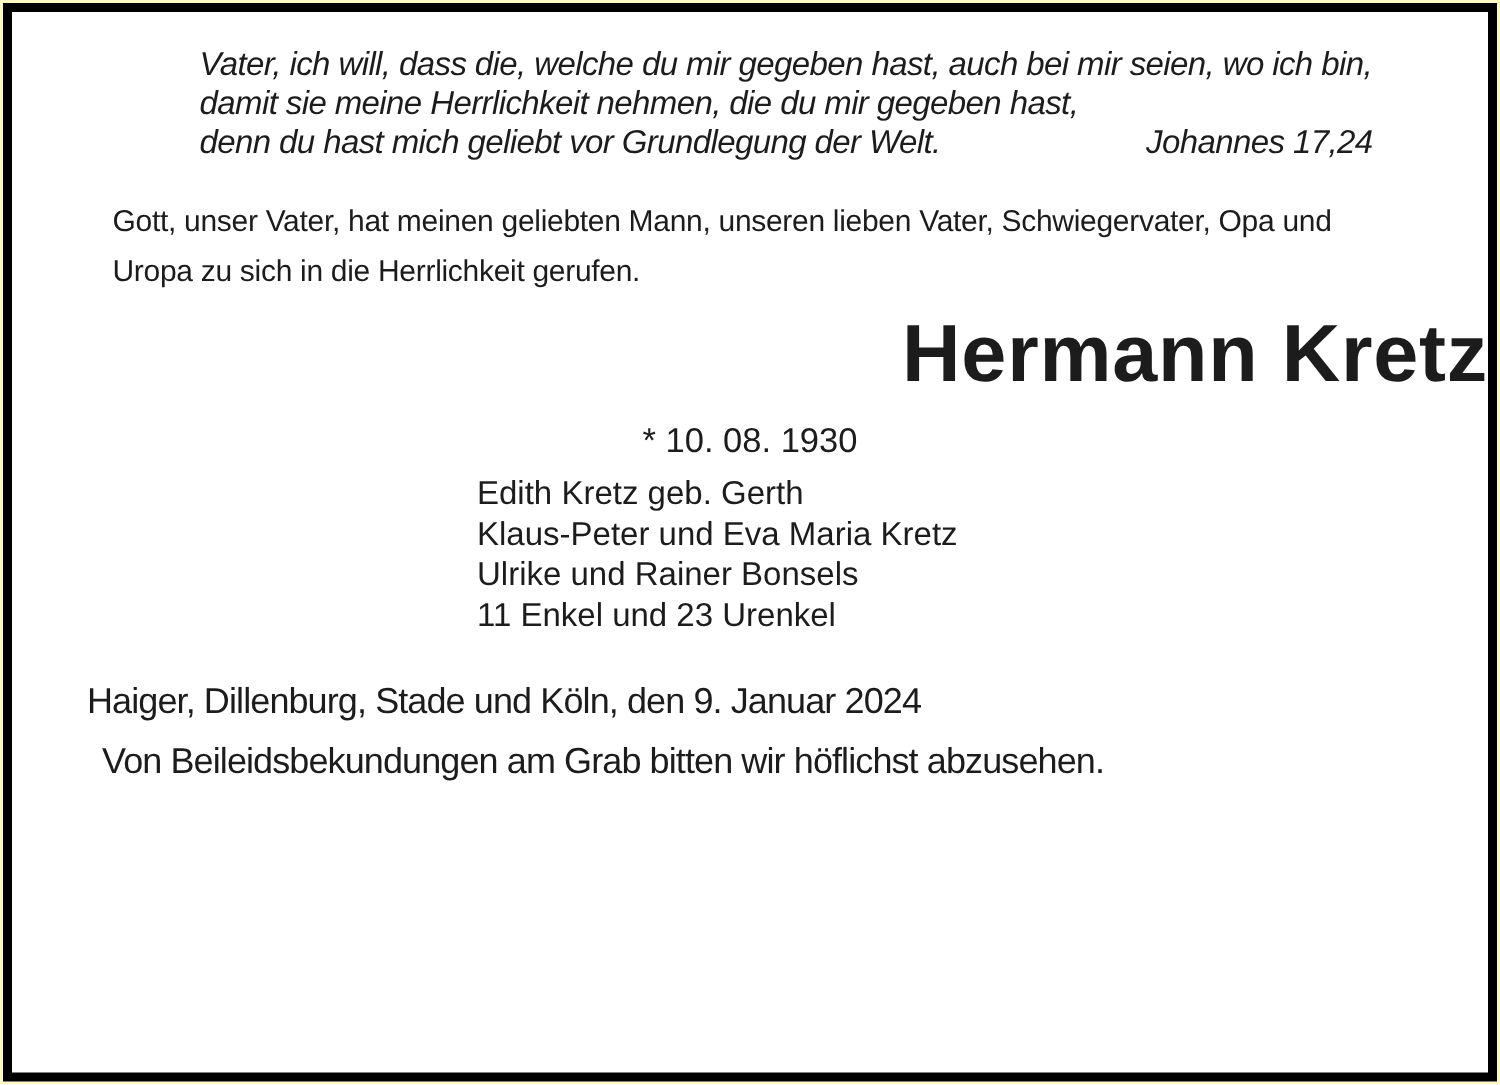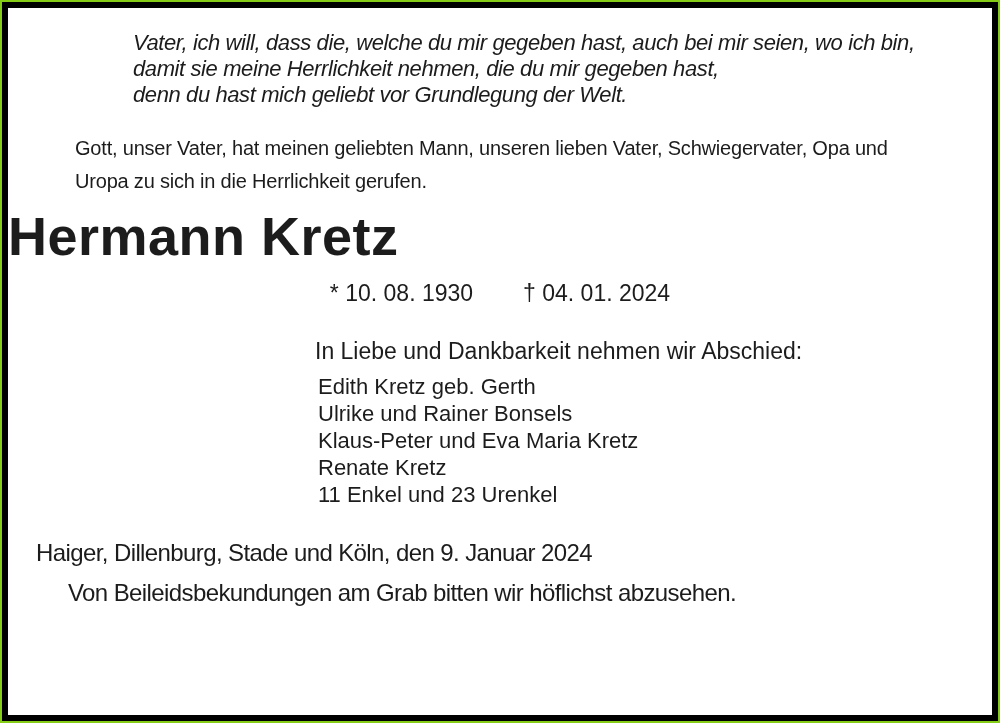--- a/index.html
+++ b/index.html
@@ -8,21 +8,21 @@
     font-family: "Liberation Sans", sans-serif;
     color: #1c1c1c;
     width: 1000px;
     height: 723px;
     overflow: hidden;
   }
   .page {
     position: relative;
     width: 1000px;
     height: 723px;
-    background: #84cc16;
+    background: #fef9c3;
   }
   .frame {
     position: absolute;
     top: 2px; left: 2px; right: 2px; bottom: 2px;
     border: 6px solid #000000;
     background: #ffffff;
   }
   .content {
     position: relative;
     height: 100%;
@@ -44,21 +44,21 @@
   
   .announcement {
     margin: 24px 70px 0 67px;
     font-size: 20px;
     line-height: 33px;
     letter-spacing: -0.2px;
   }
   
   .deceased-name {
     margin-top: 8px;
-    text-align: left;
+    text-align: right;
     font-size: 54px;
     line-height: 60px;
     font-weight: 700;
     letter-spacing: 0.5px;
   }
   
   .dates-row {
     margin-top: 14px;
     display: flex;
     justify-content: center;
@@ -79,21 +79,21 @@
     line-height: 27px;
   }
   .family-list .bold-part { font-weight: 400; }
   .family-list .rest-part { font-weight: 400; }
   
   .condensed {
     letter-spacing: -0.6px;
     font-size: 24px;
   }
   .place-date {
-    margin: 31px 0 0 28px;
+    margin: 31px 0 0 50px;
     line-height: 28px;
   }
   .funeral-info {
     margin: 17px 0 0 67px;
     line-height: 29px;
   }
   .condolence-note {
     margin: 12px 0 0 60px;
     line-height: 28px;
   }
@@ -103,39 +103,37 @@
 
 <div class="page">
   <div class="frame">
     <div class="content">
 
       <div class="quote">
         <div>Vater, ich will, dass die, welche du mir gegeben hast, auch bei mir seien, wo ich bin,</div>
         <div>damit sie meine Herrlichkeit nehmen, die du mir gegeben hast,</div>
         <div class="quote-line3-row">
           <span>denn du hast mich geliebt vor Grundlegung der Welt.</span>
+          <span>Johannes 17,24</span>
         </div>
       </div>
 
       <div class="announcement">Gott, unser Vater, hat meinen geliebten Mann, unseren lieben Vater, Schwiegervater, Opa und Uropa zu sich in die Herrlichkeit gerufen.</div>
 
       <div class="deceased-name">Hermann Kretz</div>
 
       <div class="dates-row">
         <span>* 10. 08. 1930</span>
-        <span>† 04. 01. 2024</span>
       </div>
 
-      <div class="farewell-intro">In Liebe und Dankbarkeit nehmen wir Abschied:</div>
 
       <div class="family-list">
         <div><span class="bold-part">Edith Kretz</span><span class="rest-part"> geb. Gerth</span></div>
+        <div><span class="bold-part">Klaus-Peter und Eva Maria Kretz</span><span class="rest-part"></span></div>
         <div><span class="bold-part">Ulrike und Rainer Bonsels</span><span class="rest-part"></span></div>
-        <div><span class="bold-part">Klaus-Peter und Eva Maria Kretz</span><span class="rest-part"></span></div>
-        <div><span class="bold-part">Renate Kretz</span><span class="rest-part"></span></div>
         <div><span class="bold-part">11 Enkel und 23 Urenkel</span><span class="rest-part"></span></div>
       </div>
 
       <div class="place-date condensed">Haiger, Dillenburg, Stade und Köln, den 9. Januar 2024</div>
 
 
       <div class="condolence-note condensed">Von Beileidsbekundungen am Grab bitten wir höflichst abzusehen.</div>
 
     </div>
   </div>

